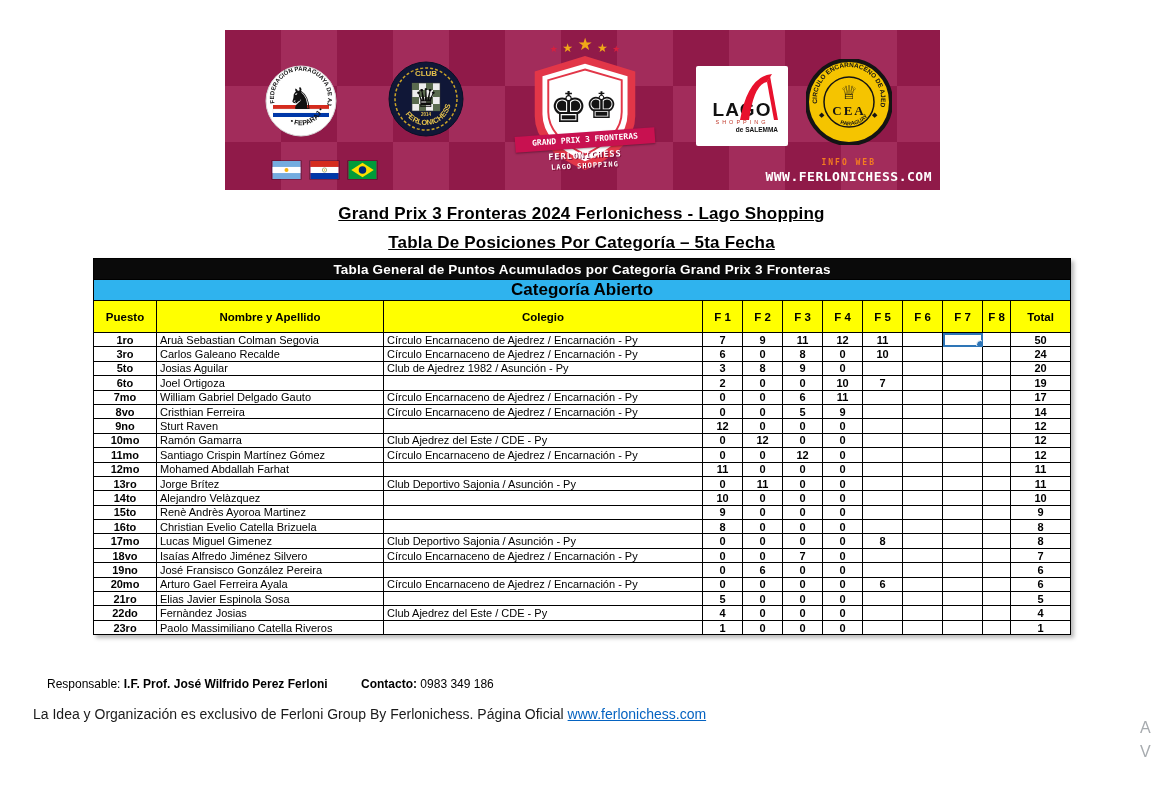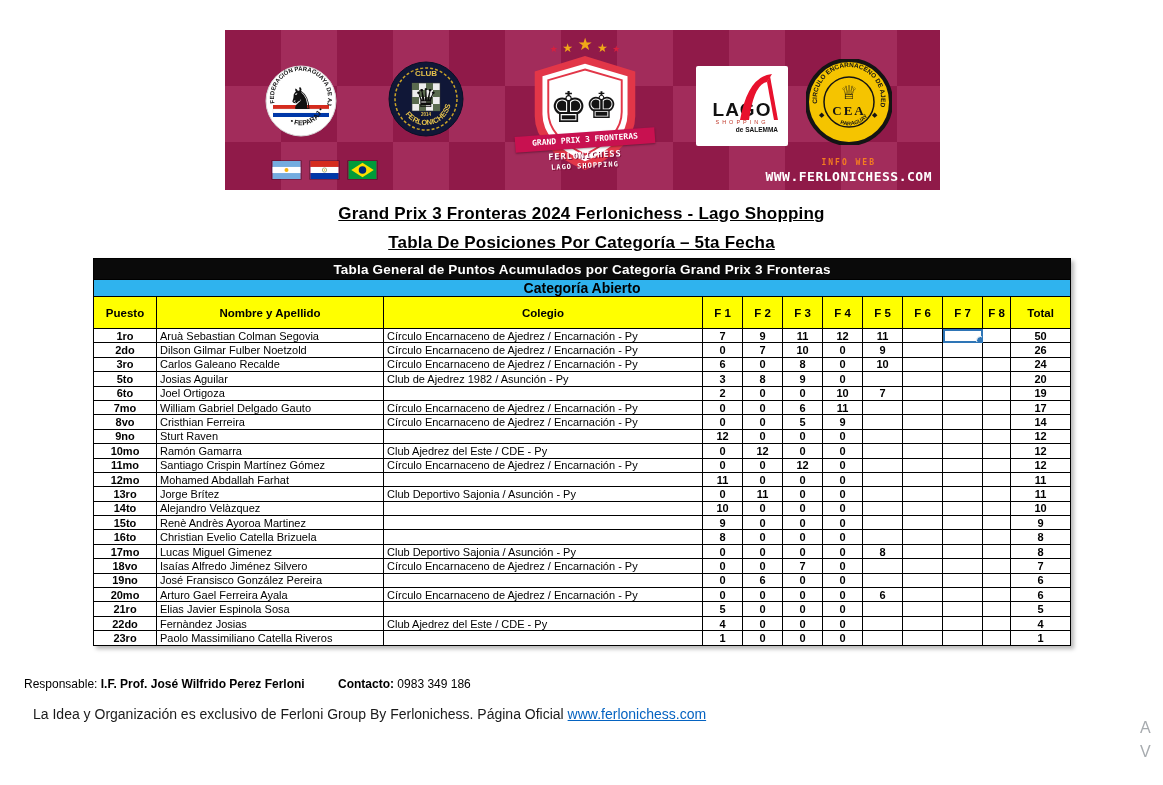--- a/index.html
+++ b/index.html
@@ -65,38 +65,38 @@
 
   
   table.standings {
     position:absolute; left:93px; top:258px; width:977px;
     border-collapse:collapse; table-layout:fixed;
     box-shadow: 3px 3px 4px rgba(0,0,0,0.28);
   }
   .standings th, .standings td { border:1px solid #000; overflow:hidden; white-space:nowrap; }
   .t-title { background:#0a0a0a; color:#fff; font-size:13.5px; font-weight:bold;
              height:21px; text-align:center; letter-spacing:0.2px; }
-  .t-cat   { background:#2fb3ee; color:#000; font-size:14px; font-weight:bold;
+  .t-cat   { background:#2fb3ee; color:#000; font-size:17px; font-weight:bold;
              height:17px; text-align:center; }
   tr.cols th { background:#ffff00; color:#000; font-size:11.5px; font-weight:bold;
                height:32px; text-align:center; }
   .standings tbody td { height:14.4px; font-size:11px; padding:0 3px; background:#fff; }
   td.c-puesto { font-weight:bold; text-align:center; }
   td.c-nombre, td.c-colegio { text-align:left; }
   td.c-f { font-weight:bold; text-align:center; }
   td.c-f5 { background:#faedcb; }
   td.c-total { font-weight:bold; text-align:center; }
   td.selected { outline:2px solid #2e75b6; outline-offset:-2px; position:relative; }
   td.selected::after {
     content:""; position:absolute; right:-3px; bottom:-3px; width:7px; height:7px;
     background:#2e75b6; border:1px solid #fff; border-radius:50%; z-index:5;
   }
 
   
-  .footer1 { position:absolute; left:24px; top:677px; font-size:12px; color:#000; }
+  .footer1 { position:absolute; left:47px; top:677px; font-size:12px; color:#000; }
   .footer1 .lbl { font-weight:normal; }
   .footer1 .bold { font-weight:bold; }
   .footer1 .contact-lbl { font-weight:bold; margin-left:30px; }
   .footer2 { position:absolute; left:33px; top:706px; font-size:14px; color:#1a1a1a; }
   .footer2 a { color:#0563c1; text-decoration:underline; }
 
   
   .edge-letters { position:absolute; left:1140px; top:716px; color:#a7abaf;
                   font-size:16px; line-height:24px; }
 </style>
@@ -267,34 +267,20 @@
           <td class="c-f">9</td>
           <td class="c-f">11</td>
           <td class="c-f">12</td>
           <td class="c-f c-f5">11</td>
           <td class="c-f"></td>
           <td class="c-f selected"></td>
           <td class="c-f"></td>
           <td class="c-total">50</td>
         </tr>
         <tr>
-          <td class="c-puesto">2do</td>
-          <td class="c-nombre">Dilson Gilmar Fulber Noetzold</td>
-          <td class="c-colegio">Círculo Encarnaceno de Ajedrez / Encarnación - Py</td>
-          <td class="c-f">0</td>
-          <td class="c-f">7</td>
-          <td class="c-f">10</td>
-          <td class="c-f">0</td>
-          <td class="c-f c-f5">9</td>
-          <td class="c-f"></td>
-          <td class="c-f"></td>
-          <td class="c-f"></td>
-          <td class="c-total">26</td>
-        </tr>
-        <tr>
           <td class="c-puesto">3ro</td>
           <td class="c-nombre">Carlos Galeano Recalde</td>
           <td class="c-colegio">Círculo Encarnaceno de Ajedrez / Encarnación - Py</td>
           <td class="c-f">6</td>
           <td class="c-f">0</td>
           <td class="c-f">8</td>
           <td class="c-f">0</td>
           <td class="c-f c-f5">10</td>
           <td class="c-f"></td>
           <td class="c-f"></td>

